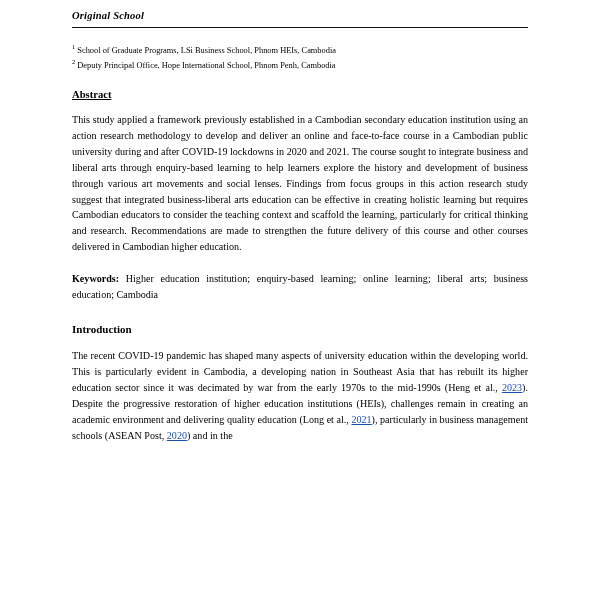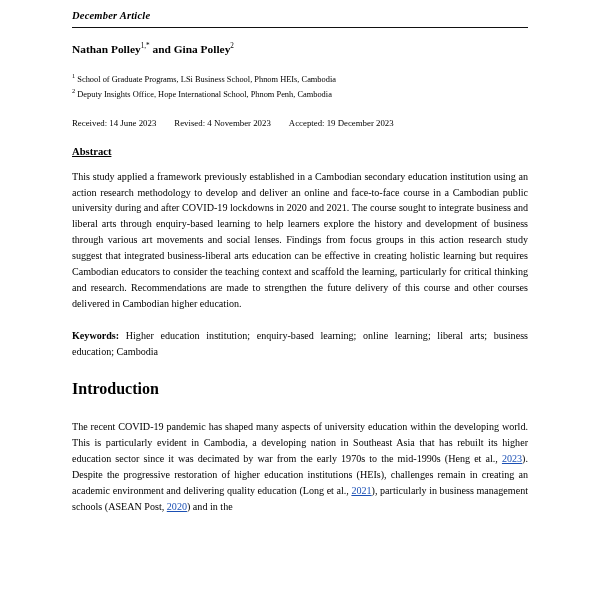--- a/index.html
+++ b/index.html
@@ -88,56 +88,50 @@
     font-size: 10.1px;
     line-height: 1.58;
     text-align: justify;
     margin: 0 0 20px 0;
   }
   .keywords b {
     font-weight: bold;
   }
   .intro-head {
     font-weight: bold;
-    font-size: 16px;
-    margin: 0 0 21px 0;
+    font-size: 11px;
+    margin: 0 0 13px 0;
   }
   .body-par {
     font-size: 10.1px;
     line-height: 1.58;
     text-align: justify;
     margin: 0;
     hyphens: auto;
   }
   .lnk {
     color: #1a4fb4;
     text-decoration: underline;
   }
 </style>
 </head>
 <body>
 
 <div class="page">
 
-  <div class="article-type">December Article</div>
+  <div class="article-type">Original School</div>
   <hr class="rule">
 
 
-  <div class="authors">
-    <span>Nathan Polley</span><sup>1,*</sup><span> and </span><span>Gina Polley</span><sup>2</sup>
-  </div>
 
   <div class="affil-block">
     <p class="affil"><sup>1</sup><span> School of Graduate Programs, LSi Business School, Phnom HEIs, Cambodia</span></p>
-    <p class="affil"><sup>2</sup><span> Deputy Insights Office, Hope International School, Phnom Penh, Cambodia</span></p>
+    <p class="affil"><sup>2</sup><span> Deputy Principal Office, Hope International School, Phnom Penh, Cambodia</span></p>
   </div>
 
-  <div class="dates">
-    <span>Received: 14 June 2023</span><span>Revised: 4 November 2023</span><span>Accepted: 19 December 2023</span>
-  </div>
 
   <div class="h2">Abstract</div>
   <p class="abstract-body">This study applied a framework previously established in a Cambodian secondary education institution using an action research methodology to develop and deliver an online and face-to-face course in a Cambodian public university during and after COVID-19 lockdowns in 2020 and 2021. The course sought to integrate business and liberal arts through enquiry-based learning to help learners explore the history and development of business through various art movements and social lenses. Findings from focus groups in this action research study suggest that integrated business-liberal arts education can be effective in creating holistic learning but requires Cambodian educators to consider the teaching context and scaffold the learning, particularly for critical thinking and research. Recommendations are made to strengthen the future delivery of this course and other courses delivered in Cambodian higher education.</p>
 
   <p class="keywords"><b>Keywords:</b><span>  Higher education institution; enquiry-based learning; online learning; liberal arts; business education; Cambodia</span></p>
 
   <div class="intro-head">Introduction</div>
   <p class="body-par"><span>The recent COVID-19 pandemic has shaped many aspects of university education within the developing world. This is particularly evident in Cambodia, a developing nation in Southeast Asia that has rebuilt its higher education sector since it was decimated by war from the early 1970s to the mid-1990s (Heng et al., </span><a class="lnk" href="#">2023</a><span>). Despite the progressive restoration of higher education institutions (HEIs), challenges remain in creating an academic environment and delivering quality education (Long et al., </span><a class="lnk" href="#">2021</a><span>), particularly in business management schools (ASEAN Post, </span><a class="lnk" href="#">2020</a><span>) and in the</span></p>
 
 </div>

